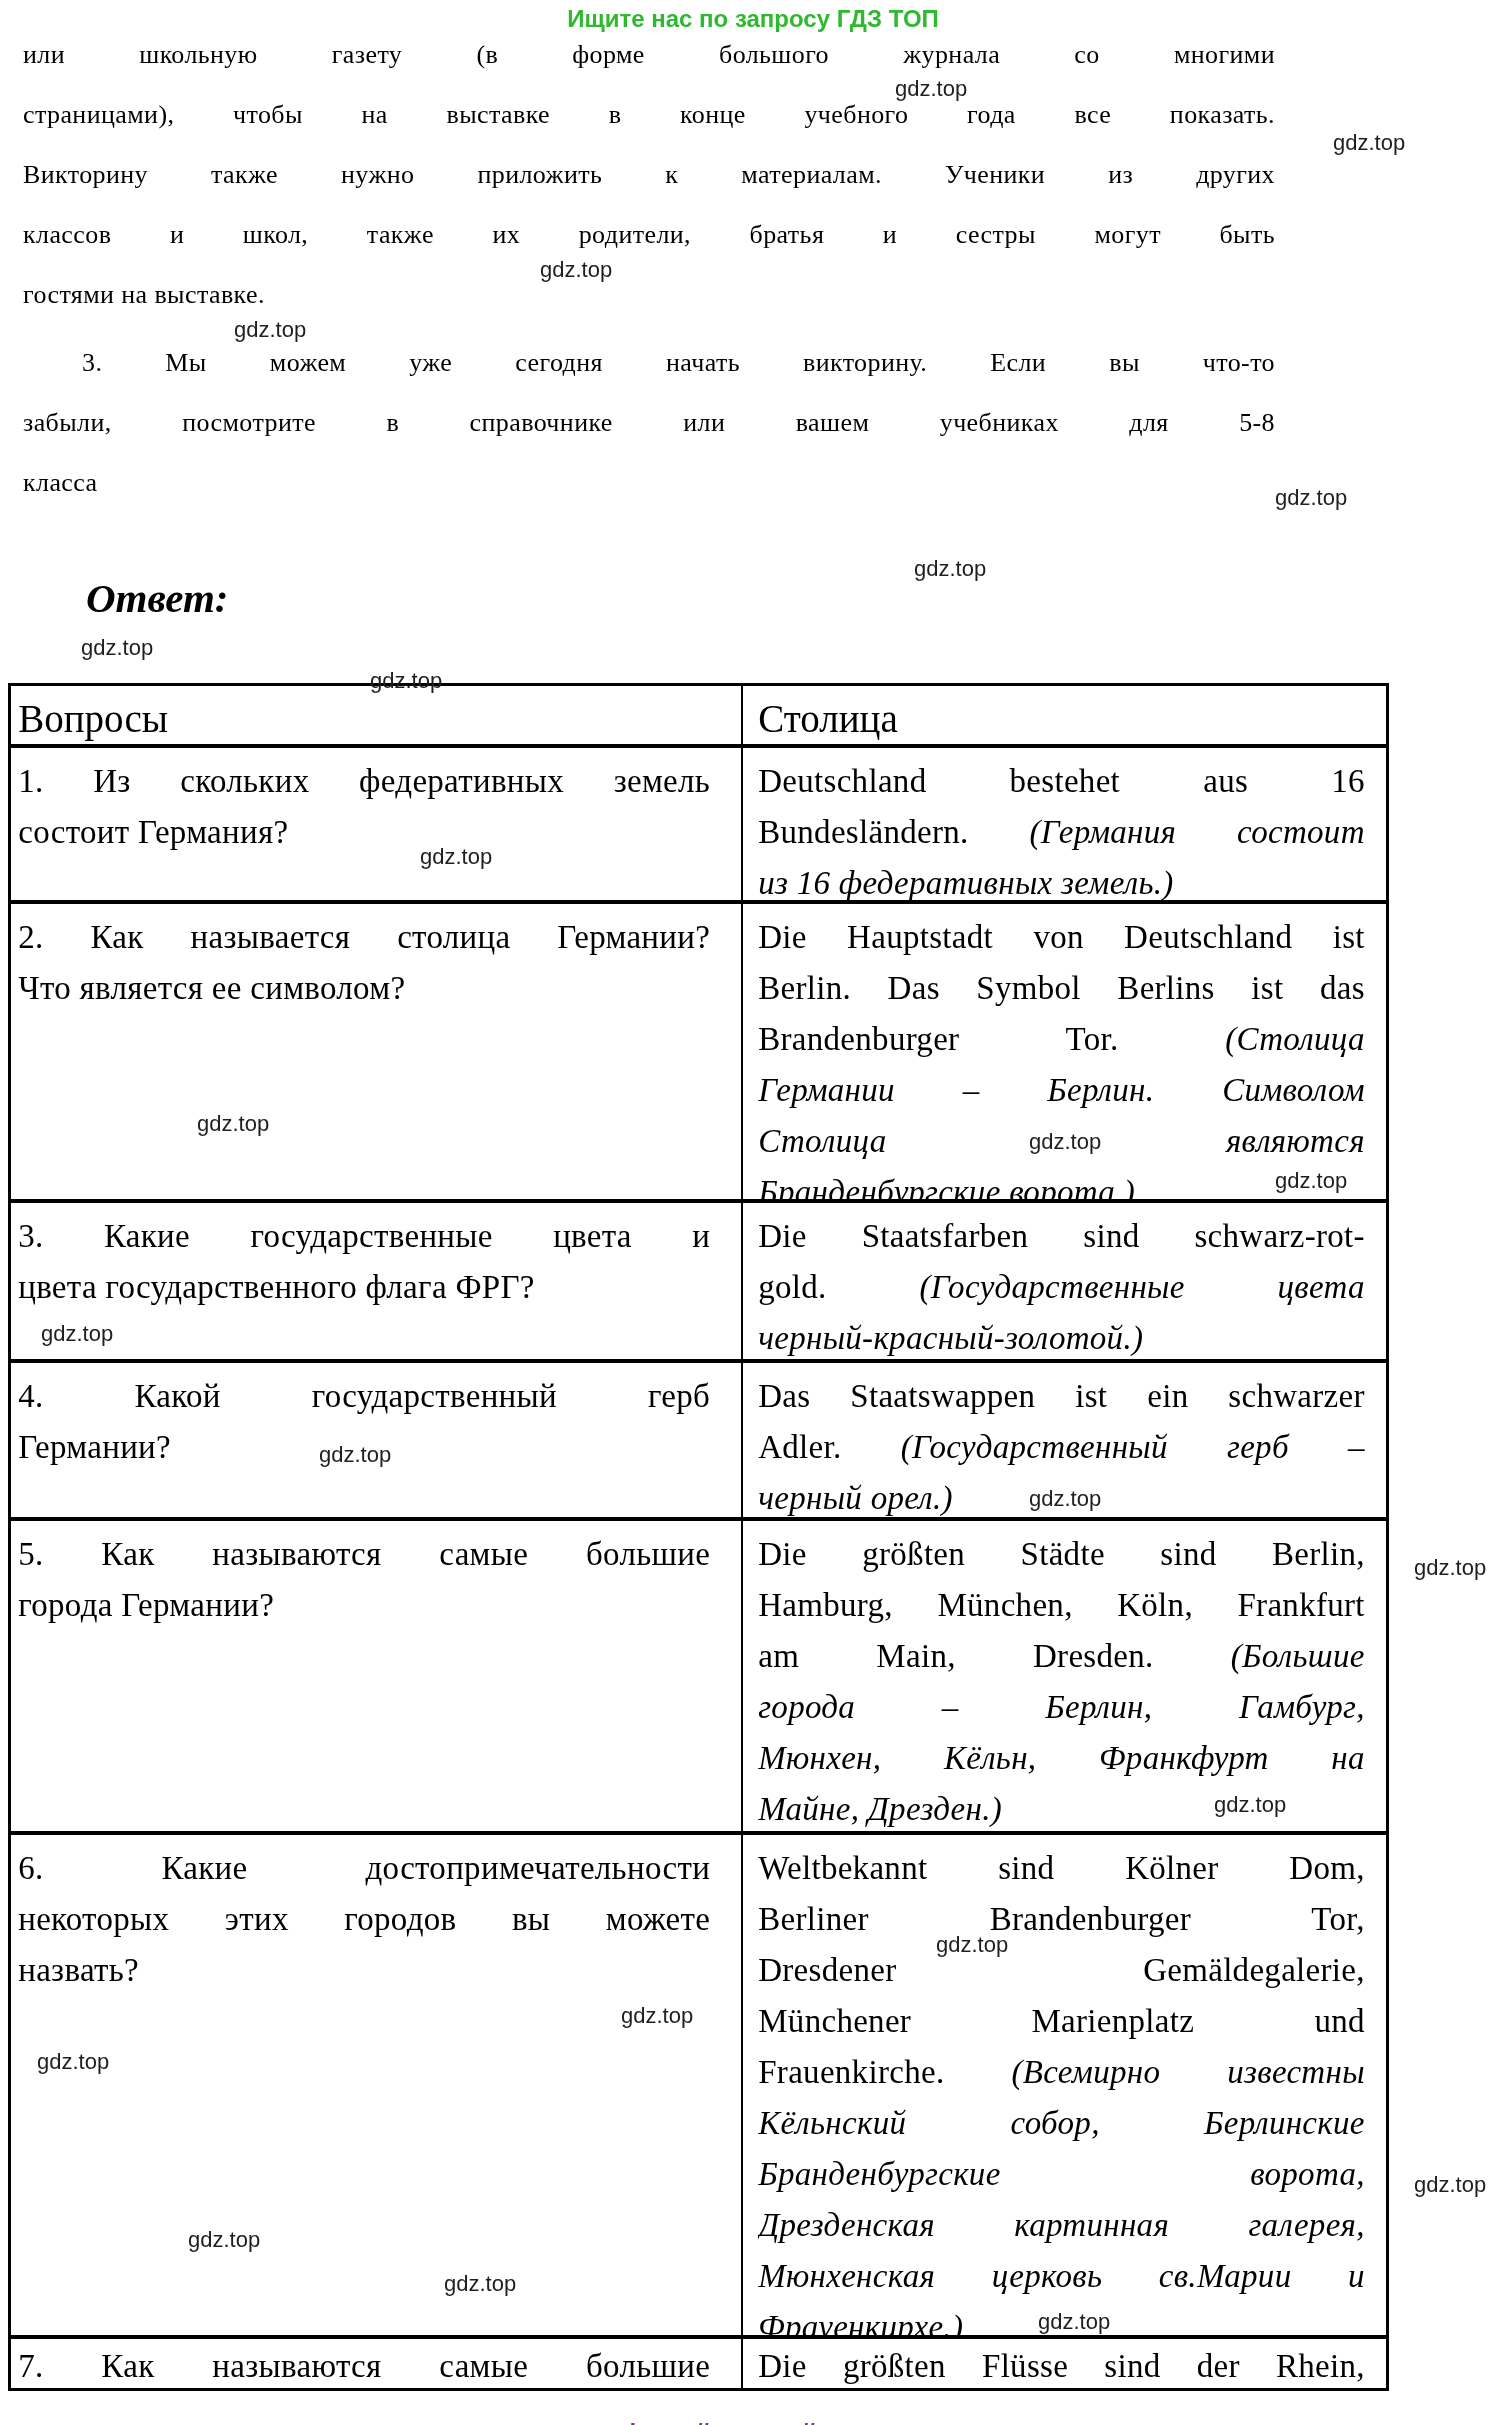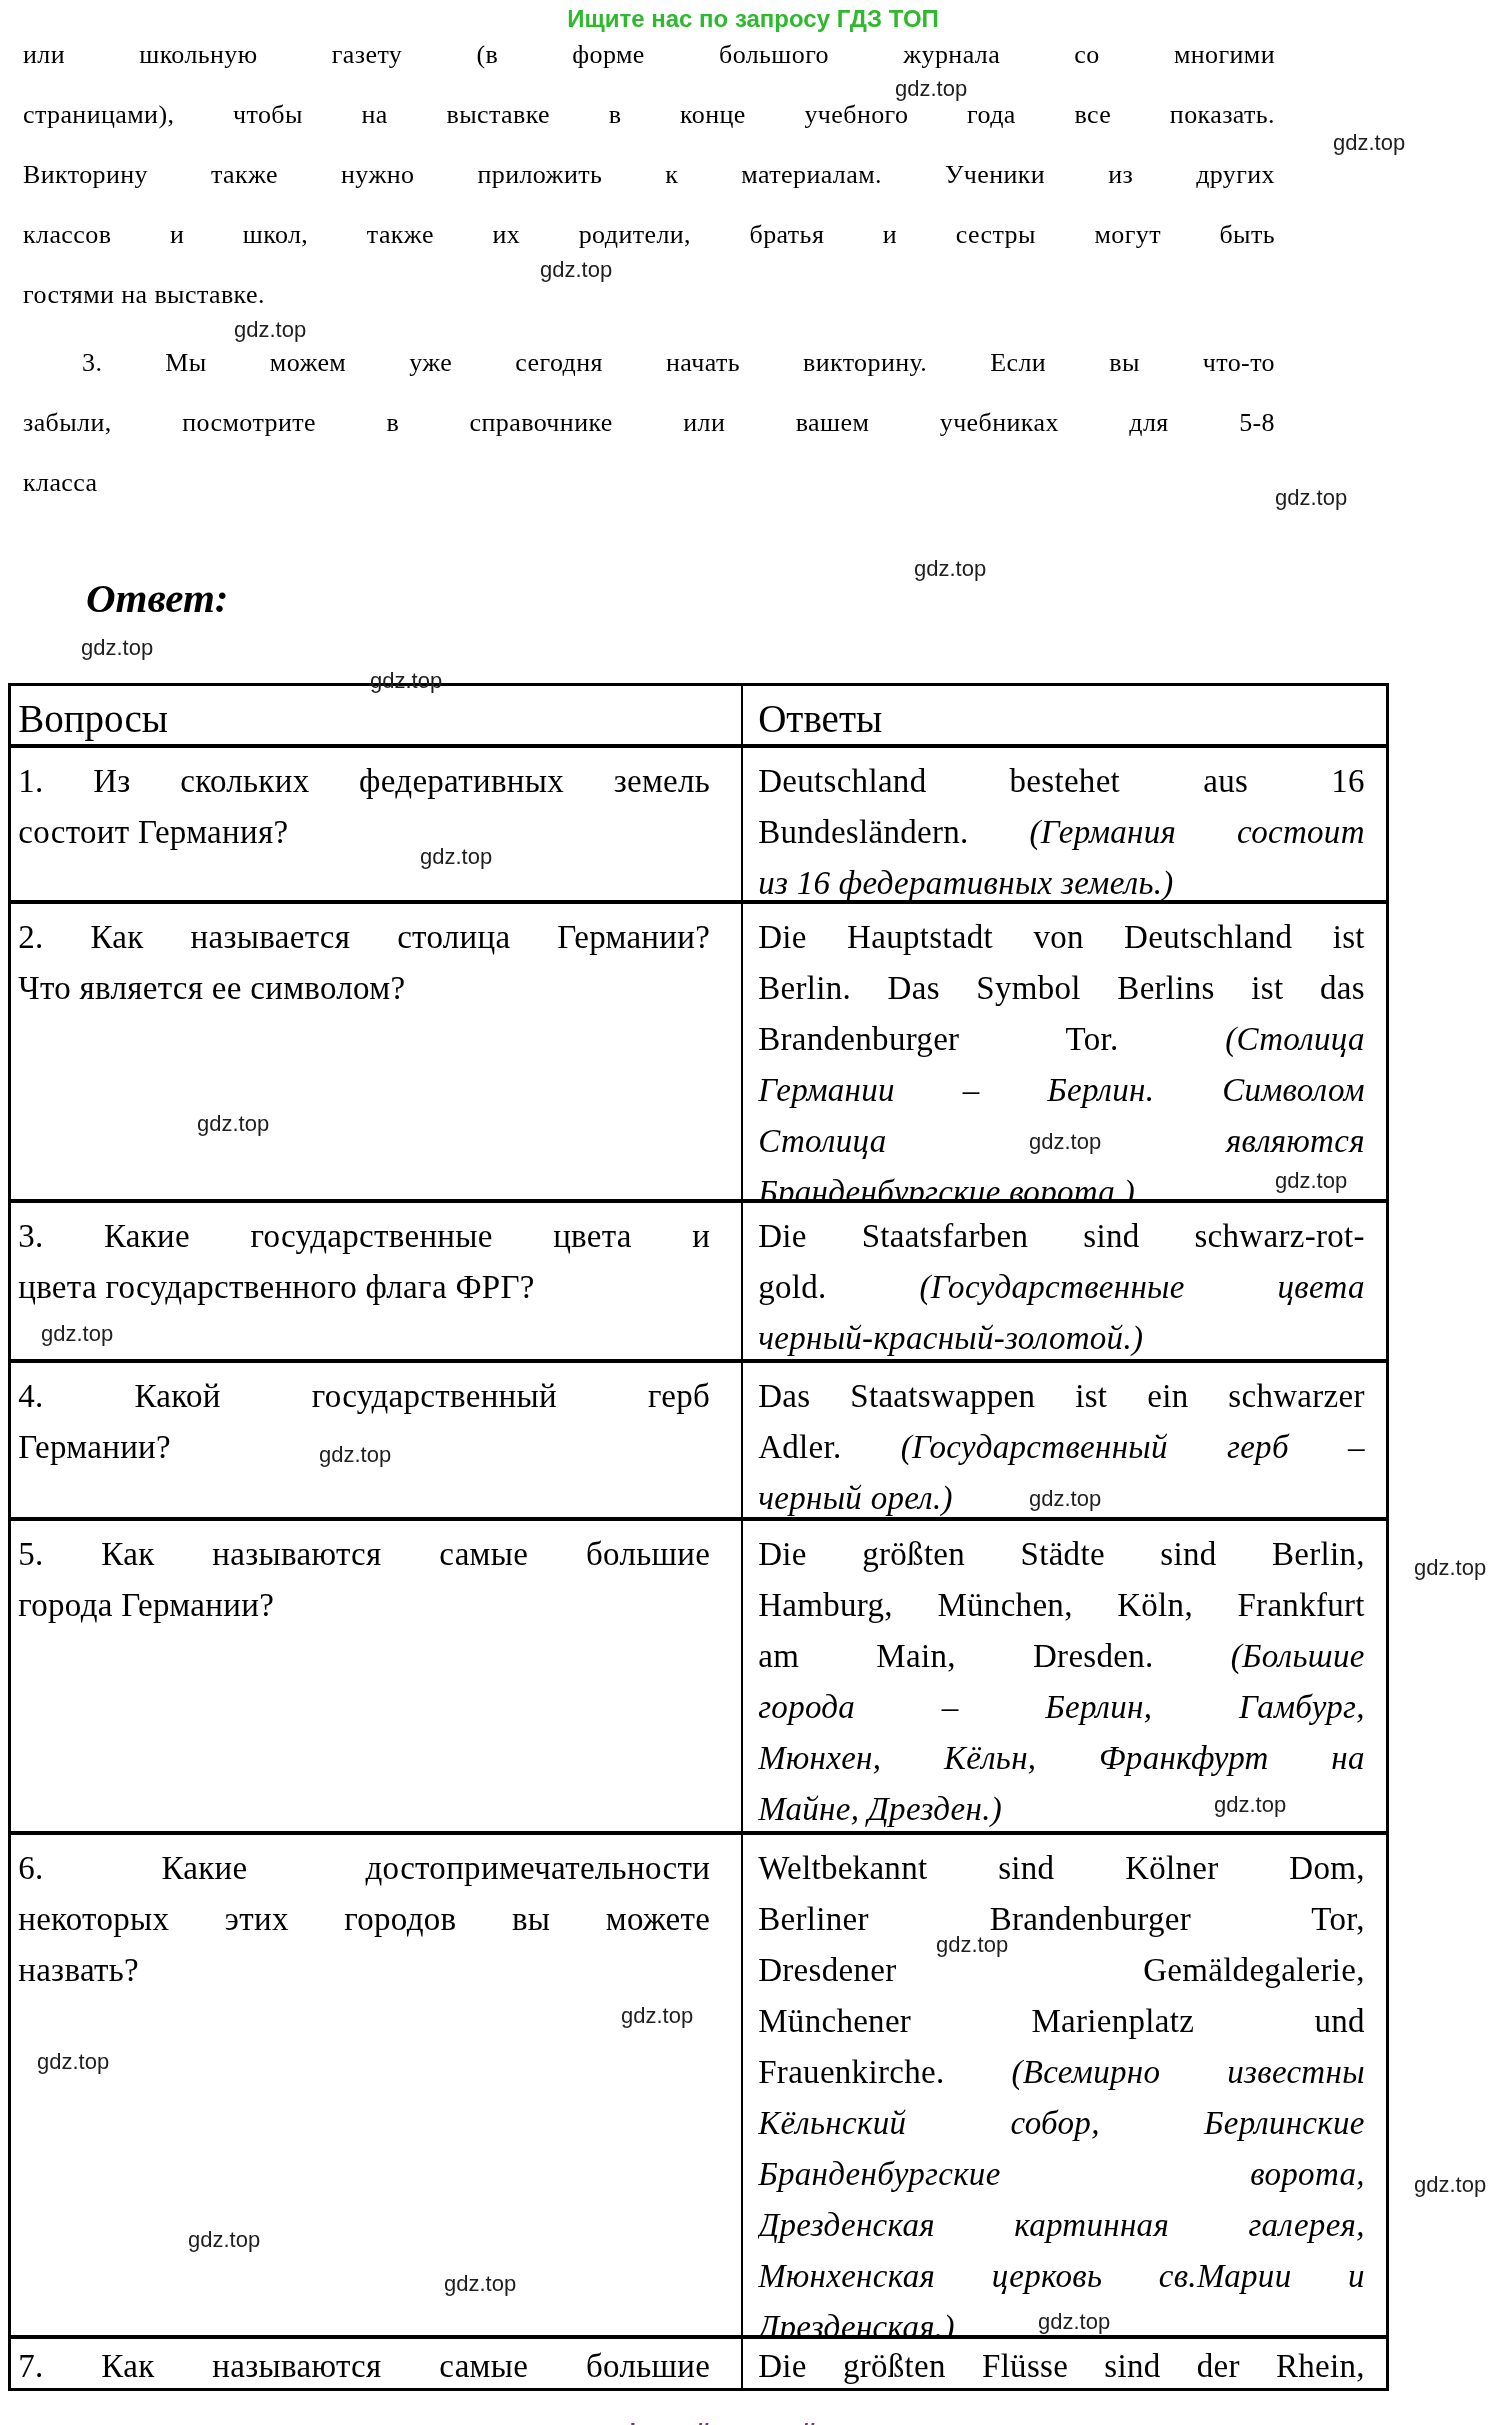--- a/index.html
+++ b/index.html
@@ -89,21 +89,21 @@
       <div class="ln j"><span>3. Мы можем уже сегодня начать викторину. Если вы что-то</span></div>
       <div class="ln j"><span>забыли, посмотрите в справочнике или вашем учебниках для 5-8</span></div>
       <div class="ln l"><span>класса</span></div>
     </div>
 
   <div class="answer-label">Ответ:</div>
 
   <div class="qa-table">
     <div class="thead">
       <div class="th cell-q">Вопросы</div>
-      <div class="th cell-a">Ответы</div>
+      <div class="th cell-a">Столица</div>
     </div>
     <div id="rows">
         <div class="row">
           <div class="cell cell-q">
             <div class="ln j"><span>1. Из скольких федеративных земель</span></div>
             <div class="ln l"><span>состоит Германия?</span></div>
           </div>
           <div class="cell cell-a">
             <div class="ln j"><span>Deutschland bestehet aus 16</span></div>
             <div class="ln j"><span>Bundesländern. </span><span class="it">(Германия состоит</span></div>
@@ -169,21 +169,21 @@
           <div class="cell cell-a">
             <div class="ln j"><span>Weltbekannt sind Kölner Dom,</span></div>
             <div class="ln j"><span>Berliner Brandenburger Tor,</span></div>
             <div class="ln j"><span>Dresdener Gemäldegalerie,</span></div>
             <div class="ln j"><span>Münchener Marienplatz und</span></div>
             <div class="ln j"><span>Frauenkirche. </span><span class="it">(Всемирно известны</span></div>
             <div class="ln j"><span class="it">Кёльнский собор, Берлинские</span></div>
             <div class="ln j"><span class="it">Бранденбургские ворота,</span></div>
             <div class="ln j"><span class="it">Дрезденская картинная галерея,</span></div>
             <div class="ln j"><span class="it">Мюнхенская церковь св.Марии и</span></div>
-            <div class="ln l"><span class="it">Дрезденская.)</span></div>
+            <div class="ln l"><span class="it">Фрауенкирхе.)</span></div>
           </div>
         </div>
         <div class="row">
           <div class="cell cell-q">
             <div class="ln j"><span>7. Как называются самые большие</span></div>
           </div>
           <div class="cell cell-a">
             <div class="ln j"><span>Die größten Flüsse sind der Rhein,</span></div>
           </div>
         </div>

